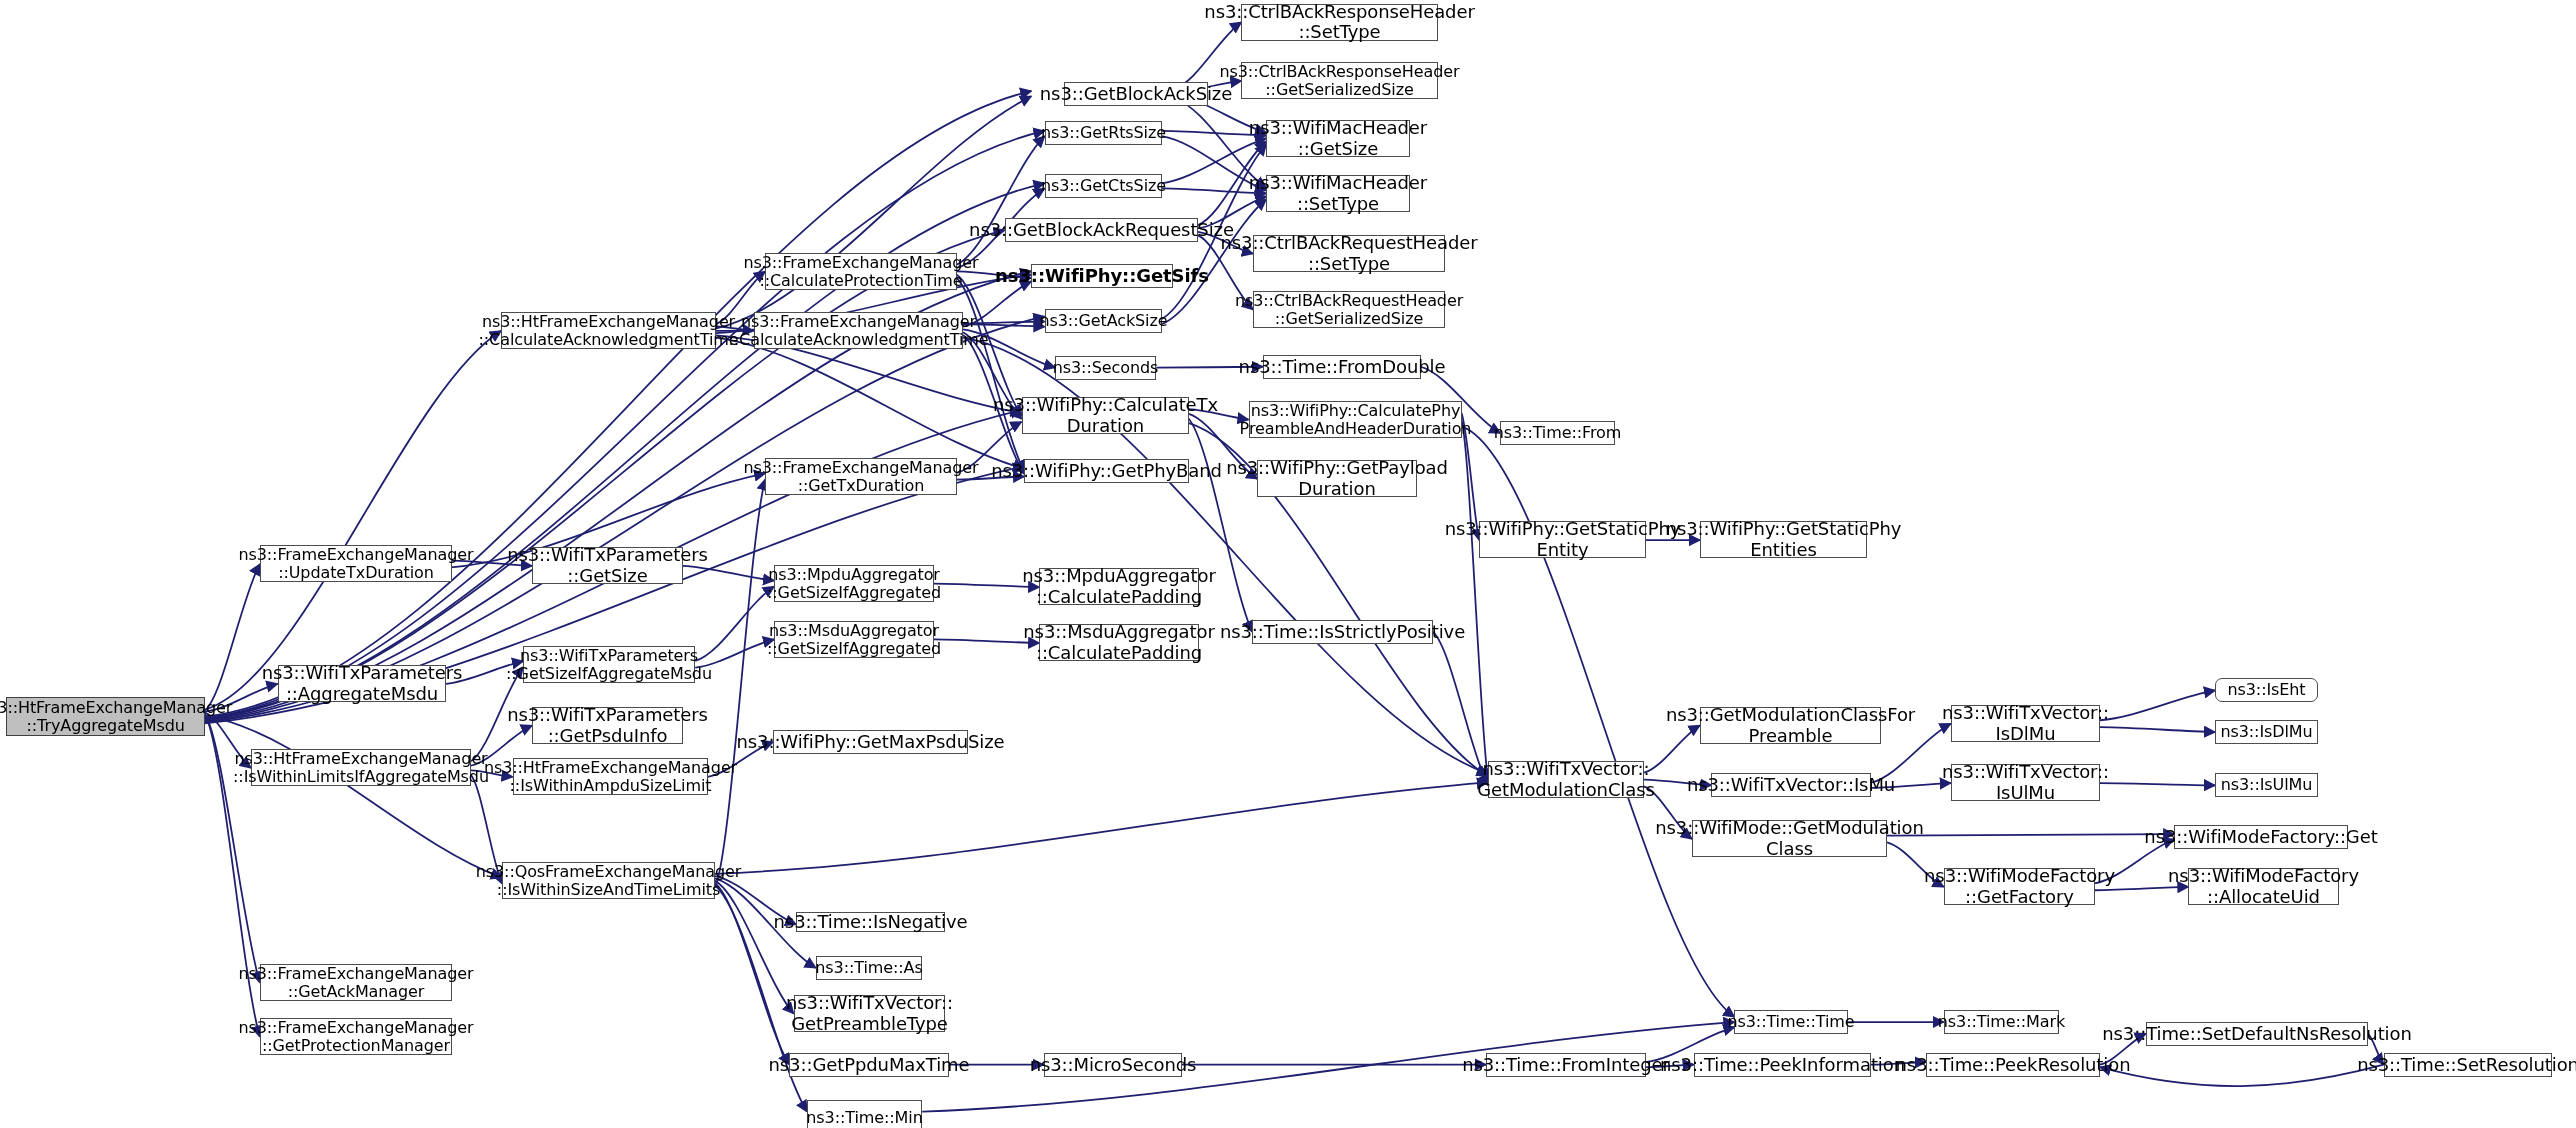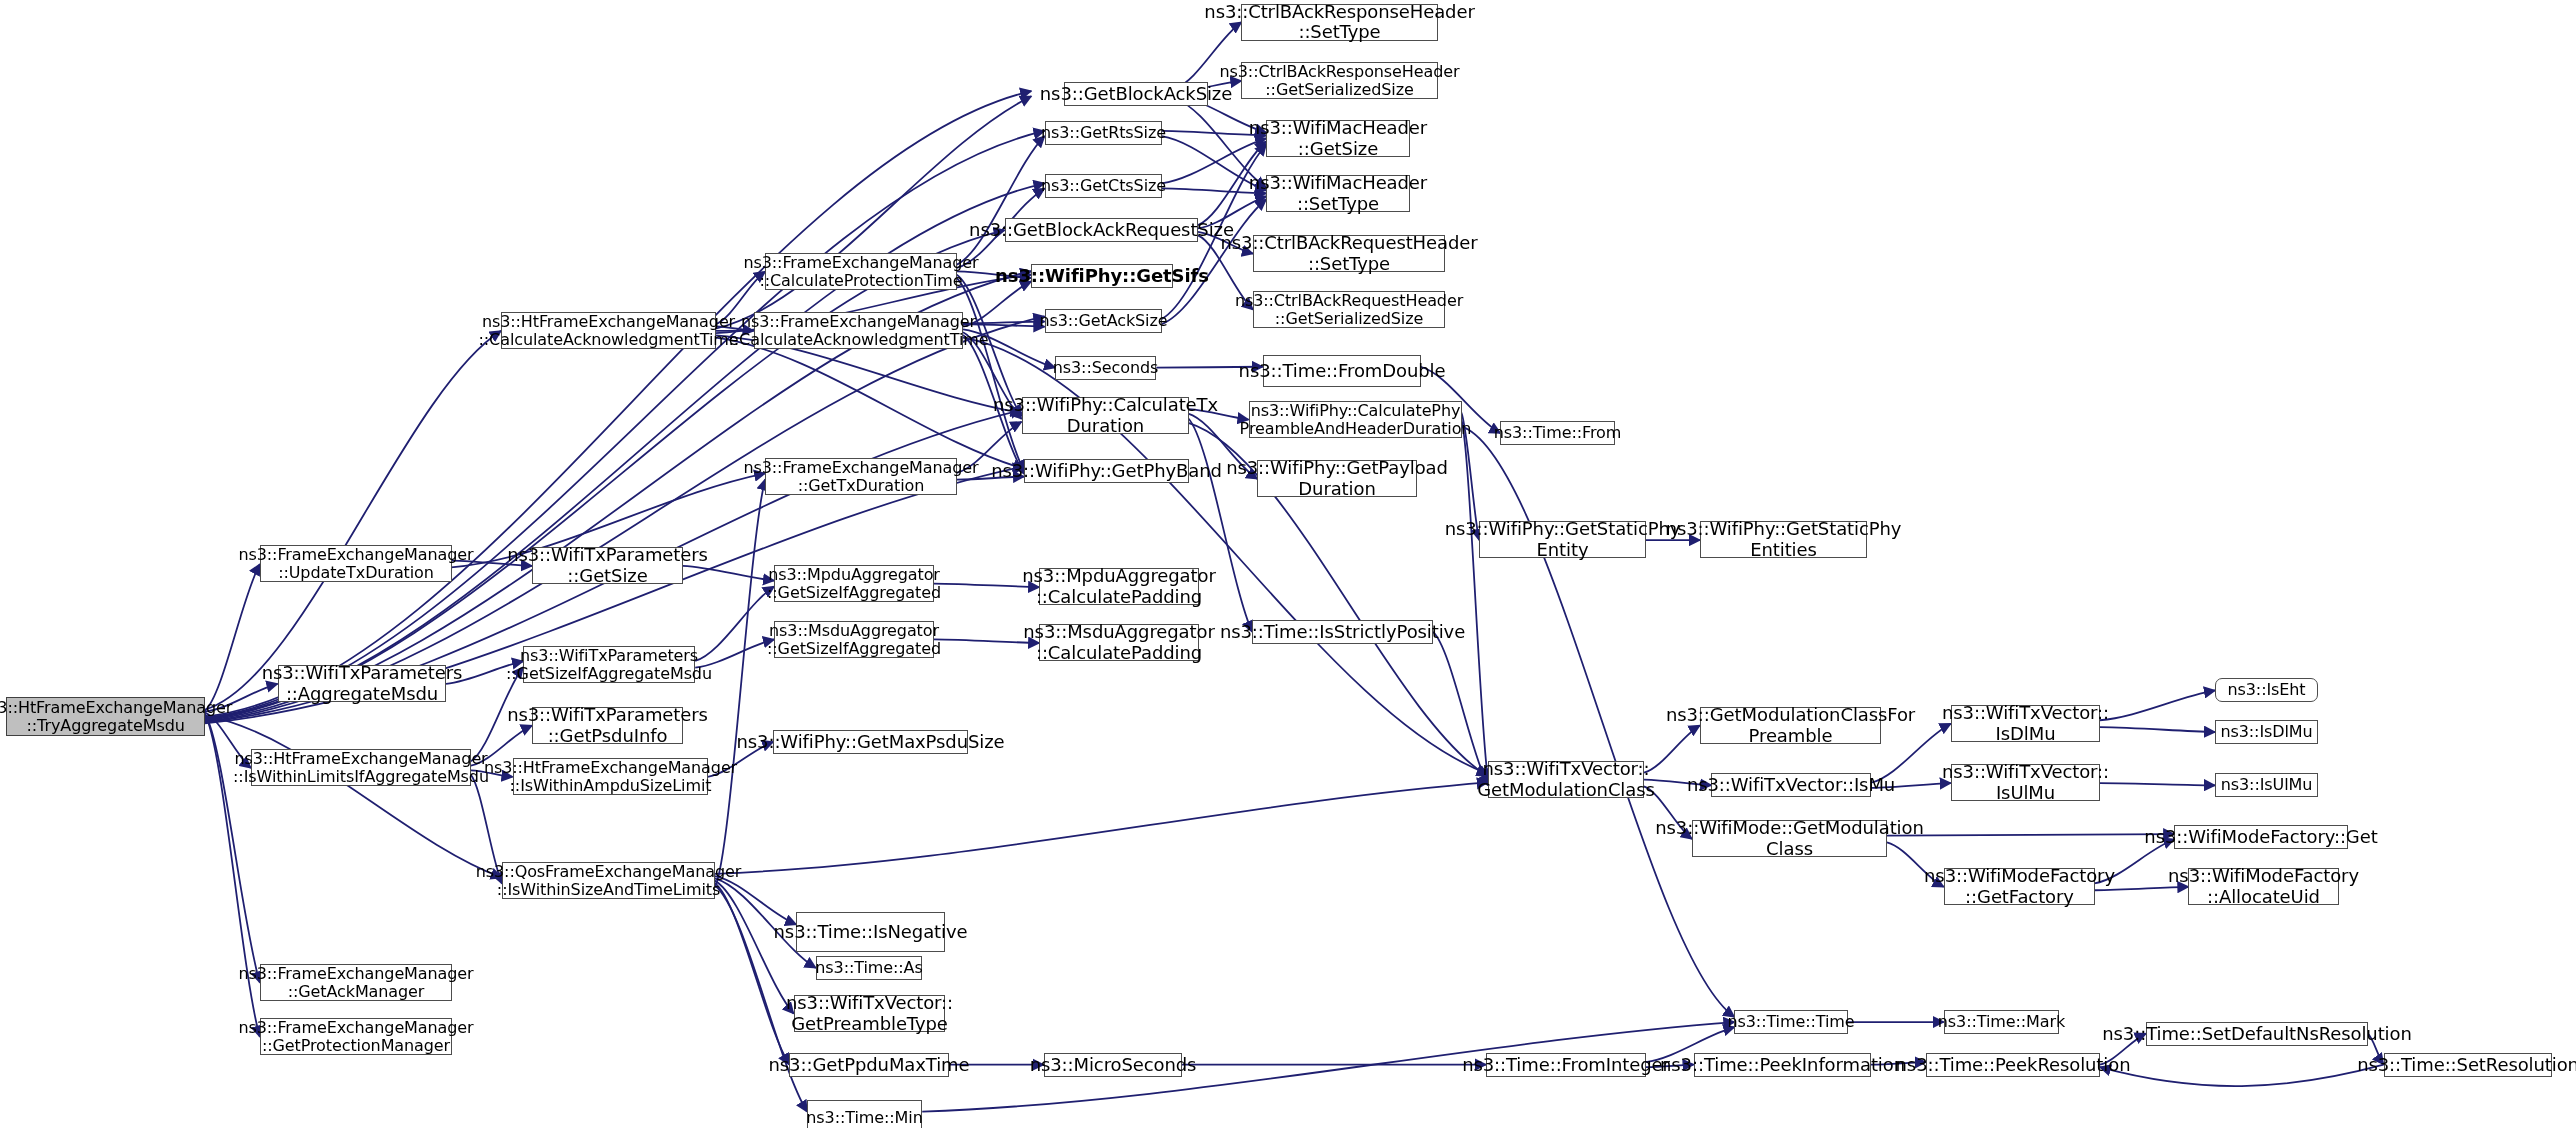--- a/index.html
+++ b/index.html
@@ -187,39 +187,39 @@
     <div class="node" style="left: 1045px; top: 309px; width: 117px; height: 24px;"><span class="lbl" style="font-size: 16px;">ns3::GetAckSize</span></div>
     <div class="node" style="left: 1055px; top: 356px; width: 101px; height: 24px;"><span class="lbl" style="font-size: 16px;">ns3::Seconds</span></div>
     <div class="node" style="left: 1022px; top: 397px; width: 167px; height: 37px;"><span class="lbl">ns3::WifiPhy::CalculateTx
 Duration</span></div>
     <div class="node" style="left: 1024px; top: 459px; width: 165px; height: 24px;"><span class="lbl">ns3::WifiPhy::GetPhyBand</span></div>
     <div class="node" style="left: 774px; top: 565px; width: 160px; height: 37px;"><span class="lbl" style="font-size: 16px;">ns3::MpduAggregator
 ::GetSizeIfAggregated</span></div>
     <div class="node" style="left: 774px; top: 621px; width: 160px; height: 37px;"><span class="lbl" style="font-size: 16px;">ns3::MsduAggregator
 ::GetSizeIfAggregated</span></div>
     <div class="node" style="left: 773px; top: 730px; width: 195px; height: 24px;"><span class="lbl">ns3::WifiPhy::GetMaxPsduSize</span></div>
-    <div class="node" style="left: 796px; top: 912px; width: 149px; height: 40px;"><span class="lbl">ns3::Time::IsNegative</span></div>
+    <div class="node" style="left: 796px; top: 912px; width: 149px; height: 20px;"><span class="lbl">ns3::Time::IsNegative</span></div>
     <div class="node" style="left: 816px; top: 956px; width: 106px; height: 24px;"><span class="lbl" style="font-size: 16px;">ns3::Time::As</span></div>
     <div class="node" style="left: 794px; top: 995px; width: 151px; height: 37px;"><span class="lbl">ns3::WifiTxVector::
 GetPreambleType</span></div>
     <div class="node" style="left: 789px; top: 1053px; width: 160px; height: 24px;"><span class="lbl">ns3::GetPpduMaxTime</span></div>
     <div class="node" style="left: 807px; top: 1100px; width: 115px; height: 36px;"><span class="lbl" style="font-size: 16px;">ns3::Time::Min</span></div>
     <div class="node" style="left: 1241px; top: 3.5px; width: 197px; height: 37px;"><span class="lbl">ns3::CtrlBAckResponseHeader
 ::SetType</span></div>
     <div class="node" style="left: 1241px; top: 62px; width: 197px; height: 37px;"><span class="lbl" style="font-size: 16px;">ns3::CtrlBAckResponseHeader
 ::GetSerializedSize</span></div>
     <div class="node" style="left: 1266px; top: 120px; width: 144px; height: 37px;"><span class="lbl">ns3::WifiMacHeader
 ::GetSize</span></div>
     <div class="node" style="left: 1266px; top: 175px; width: 144px; height: 37px;"><span class="lbl">ns3::WifiMacHeader
 ::SetType</span></div>
     <div class="node" style="left: 1253px; top: 235px; width: 192px; height: 37px;"><span class="lbl">ns3::CtrlBAckRequestHeader
 ::SetType</span></div>
     <div class="node" style="left: 1253px; top: 291px; width: 192px; height: 37px;"><span class="lbl" style="font-size: 16px;">ns3::CtrlBAckRequestHeader
 ::GetSerializedSize</span></div>
-    <div class="node" style="left: 1263px; top: 355px; width: 158px; height: 32px;"><span class="lbl">ns3::Time::FromDouble</span></div>
+    <div class="node" style="left: 1263px; top: 355px; width: 158px; height: 24px;"><span class="lbl">ns3::Time::FromDouble</span></div>
     <div class="node" style="left: 1249px; top: 401px; width: 213px; height: 37px;"><span class="lbl" style="font-size: 16px;">ns3::WifiPhy::CalculatePhy
 PreambleAndHeaderDuration</span></div>
     <div class="node" style="left: 1257px; top: 460px; width: 160px; height: 37px;"><span class="lbl">ns3::WifiPhy::GetPayload
 Duration</span></div>
     <div class="node" style="left: 1039px; top: 568px; width: 160px; height: 37px;"><span class="lbl">ns3::MpduAggregator
 ::CalculatePadding</span></div>
     <div class="node" style="left: 1039px; top: 624px; width: 160px; height: 37px;"><span class="lbl">ns3::MsduAggregator
 ::CalculatePadding</span></div>
     <div class="node" style="left: 1252px; top: 620px; width: 181px; height: 24px;"><span class="lbl">ns3::Time::IsStrictlyPositive</span></div>
     <div class="node" style="left: 1044px; top: 1053px; width: 138px; height: 24px;"><span class="lbl">ns3::MicroSeconds</span></div>

